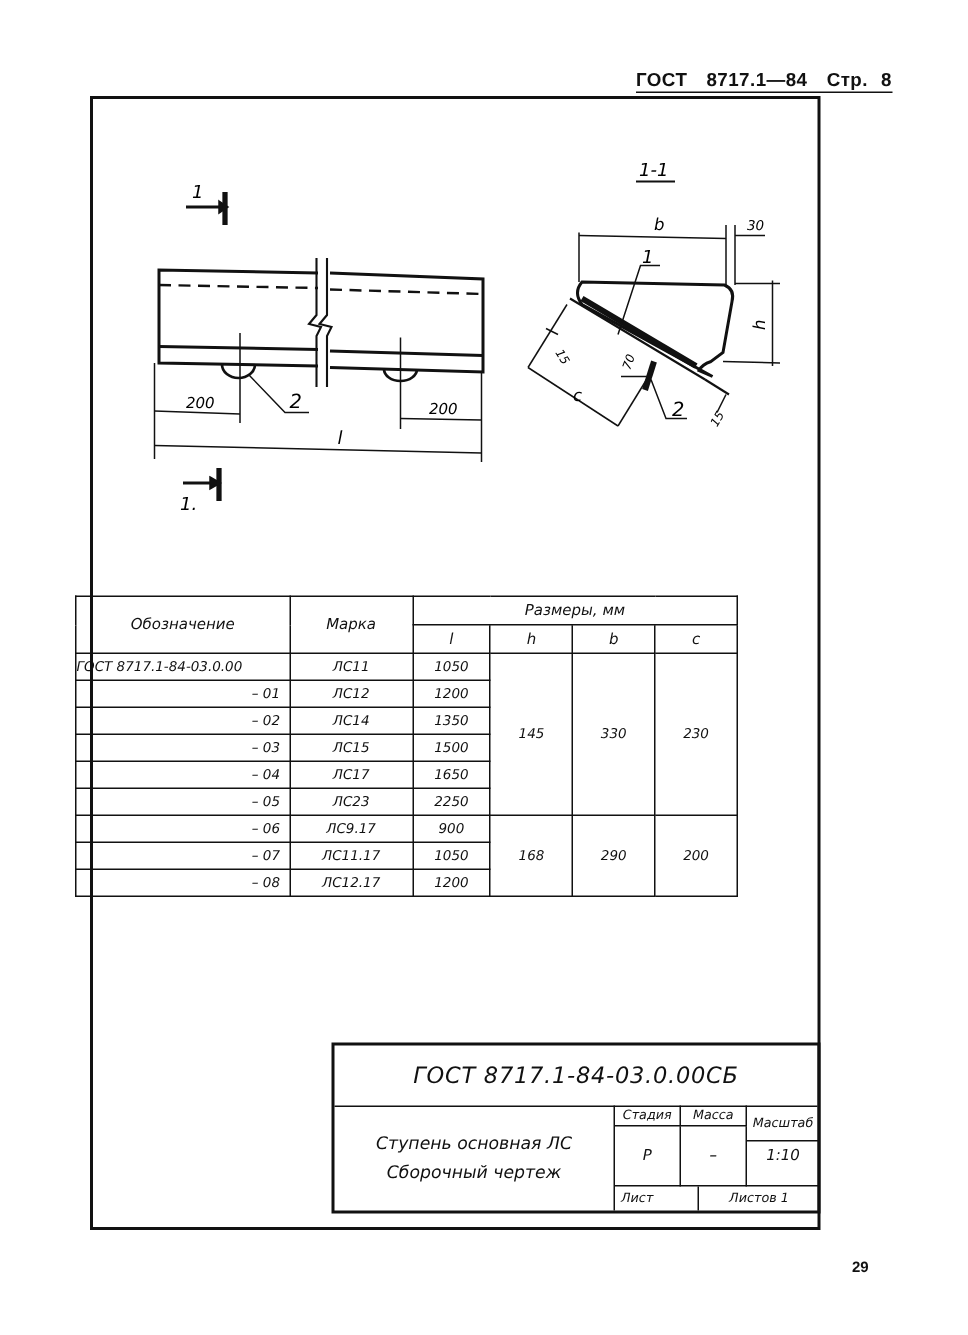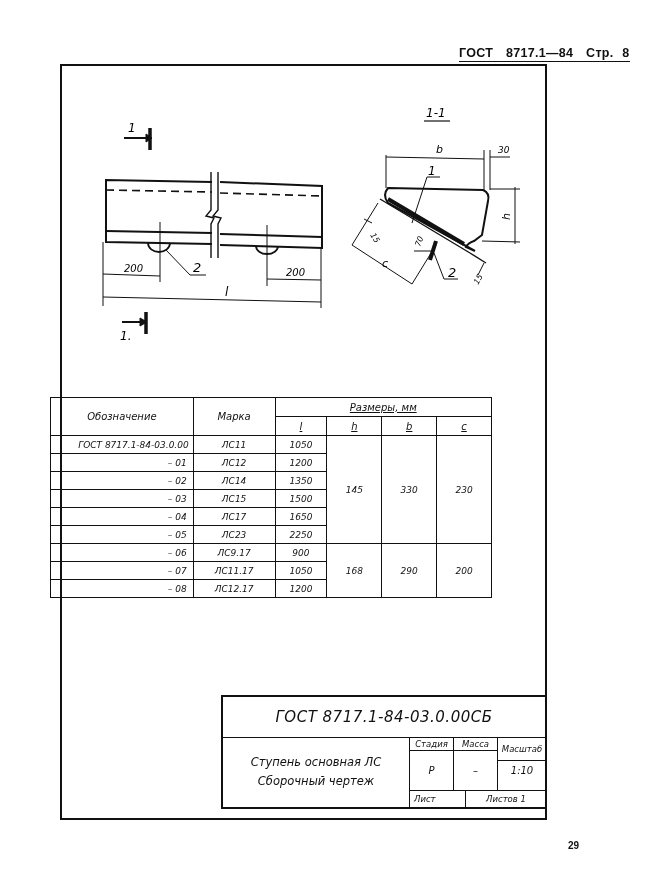--- a/index.html
+++ b/index.html
@@ -1,29 +1,29 @@
 <!DOCTYPE html>
 <html><head>
 <meta charset="utf-8">
 <style>
   html, body { margin: 0; padding: 0; background: #ffffff; }
   body { width: 645px; height: 890px; position: relative; overflow: hidden;
          font-family: "DejaVu Sans", sans-serif; color: #111; }
   .abs { position: absolute; }
   .hdr { left: 424px; top: 46px; font-family: "Liberation Sans", sans-serif; font-weight: bold;
-         font-size: 12.5px; letter-spacing: 0.3px; border-bottom: 1.5px solid #111; padding-bottom: 1px; white-space: nowrap; margin-left: 35px; }
+         font-size: 12.5px; letter-spacing: 0.3px; border-bottom: 1.5px solid #111; padding-bottom: 1px; white-space: nowrap; }
   .hdr span { margin-right: 9px; }
   .frame { left: 60px; top: 64px; width: 487px; height: 756px; border: 2px solid #111; box-sizing: border-box; }
   svg text { font-family: "DejaVu Sans", sans-serif; font-style: italic; }
   table.spec { position: absolute; left: 50px; top: 397px; border-collapse: collapse; width: 442px; }
   table.spec td { border: 1.5px solid #111; font-style: italic; font-size: 9px; height: 17px; padding: 0 4px; text-align: center; }
   table.spec td.des { text-align: right; padding-right: 6px; }
-  table.spec td.des0 { text-align: right; padding-left: 0; }
+  table.spec td.des0 { text-align: left; padding-left: 0; }
   table.spec .h1 { height: 26px; font-size: 10px; margin-left: 40px; }
-  table.spec .h2 { height: 18px; font-size: 10px; text-decoration: underline; }
+  table.spec .h2 { height: 18px; font-size: 10px; }
   .tb { position: absolute; left: 221px; top: 695px; width: 326px; height: 114px; border: 2px solid #111; box-sizing: border-box; }
   .tb-code { position: absolute; left: 0; top: 0; width: 100%; height: 40px; border-bottom: 1.5px solid #111;
              display: flex; align-items: center; justify-content: center; font-style: italic; font-size: 15px; letter-spacing: 0.5px; }
   .tb-name { position: absolute; left: 0; top: 40px; width: 186px; height: 70px; display: flex; flex-direction: column;
              align-items: center; justify-content: center; font-style: italic; font-size: 11.5px; line-height: 19px; }
   .tb-grid { position: absolute; left: 186px; top: 40px; width: 136px; height: 70px; border-left: 1.5px solid #111; }
   .tb-grid .cell { position: absolute; border-right: 1.5px solid #111; border-bottom: 1.5px solid #111; box-sizing: border-box;
                    display: flex; align-items: center; justify-content: center; font-style: italic; font-size: 8.5px; }
   .pgnum { left: 568px; top: 824px; font-family: "Liberation Sans", sans-serif; font-size: 10px; font-weight: bold; margin-top: 16px; }
 </style>

